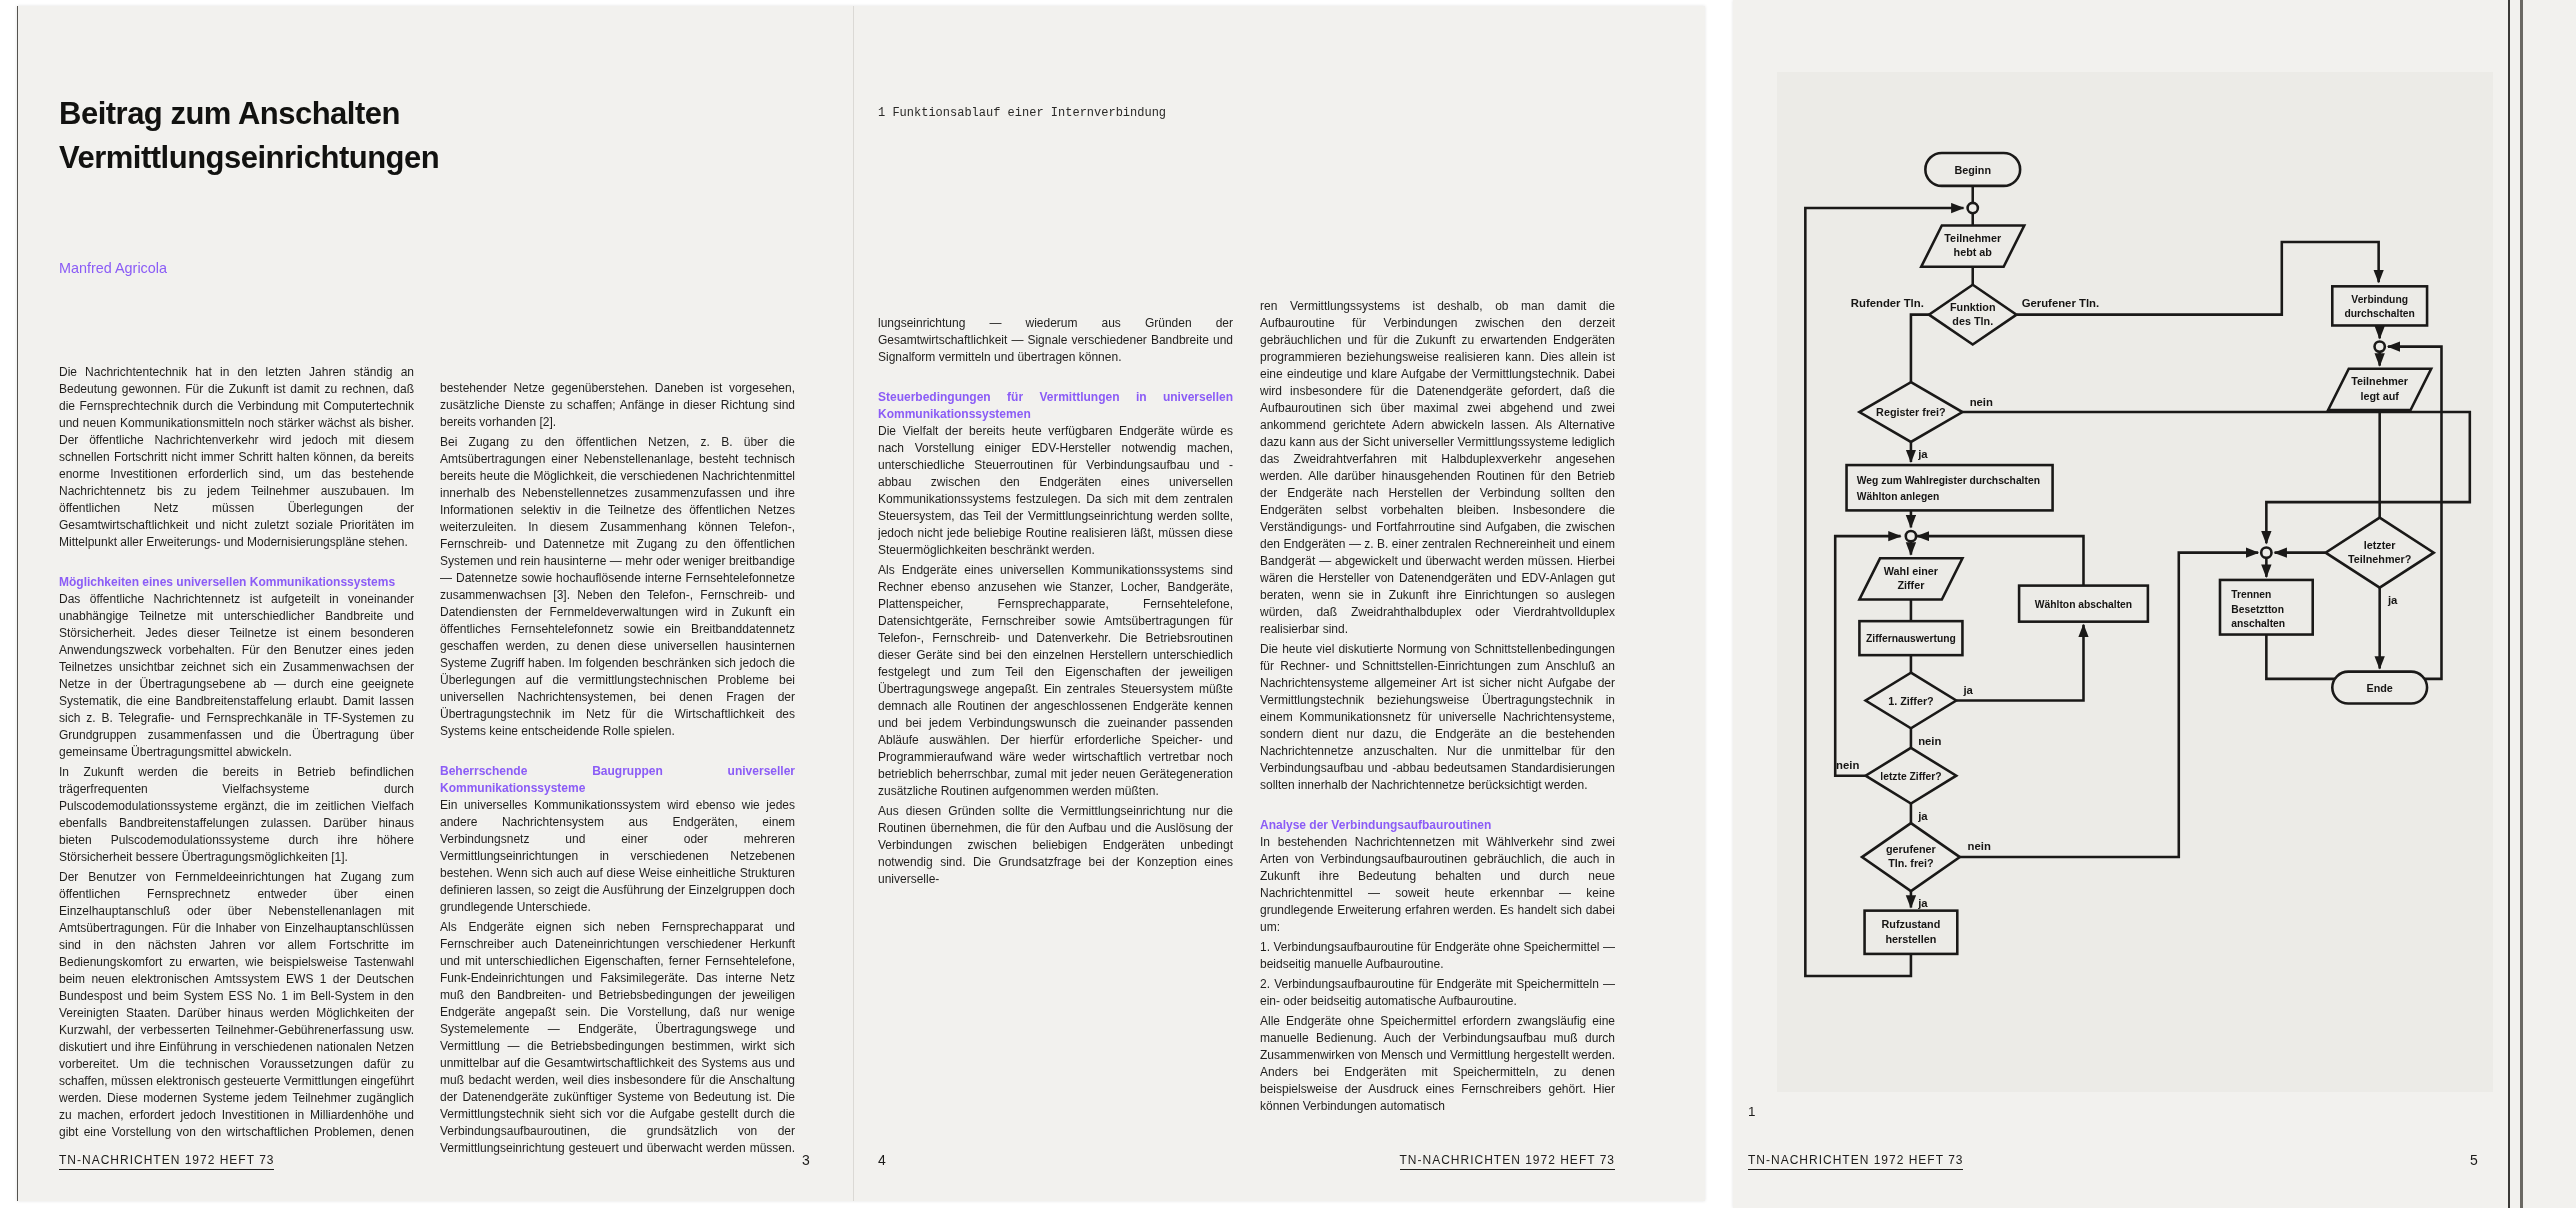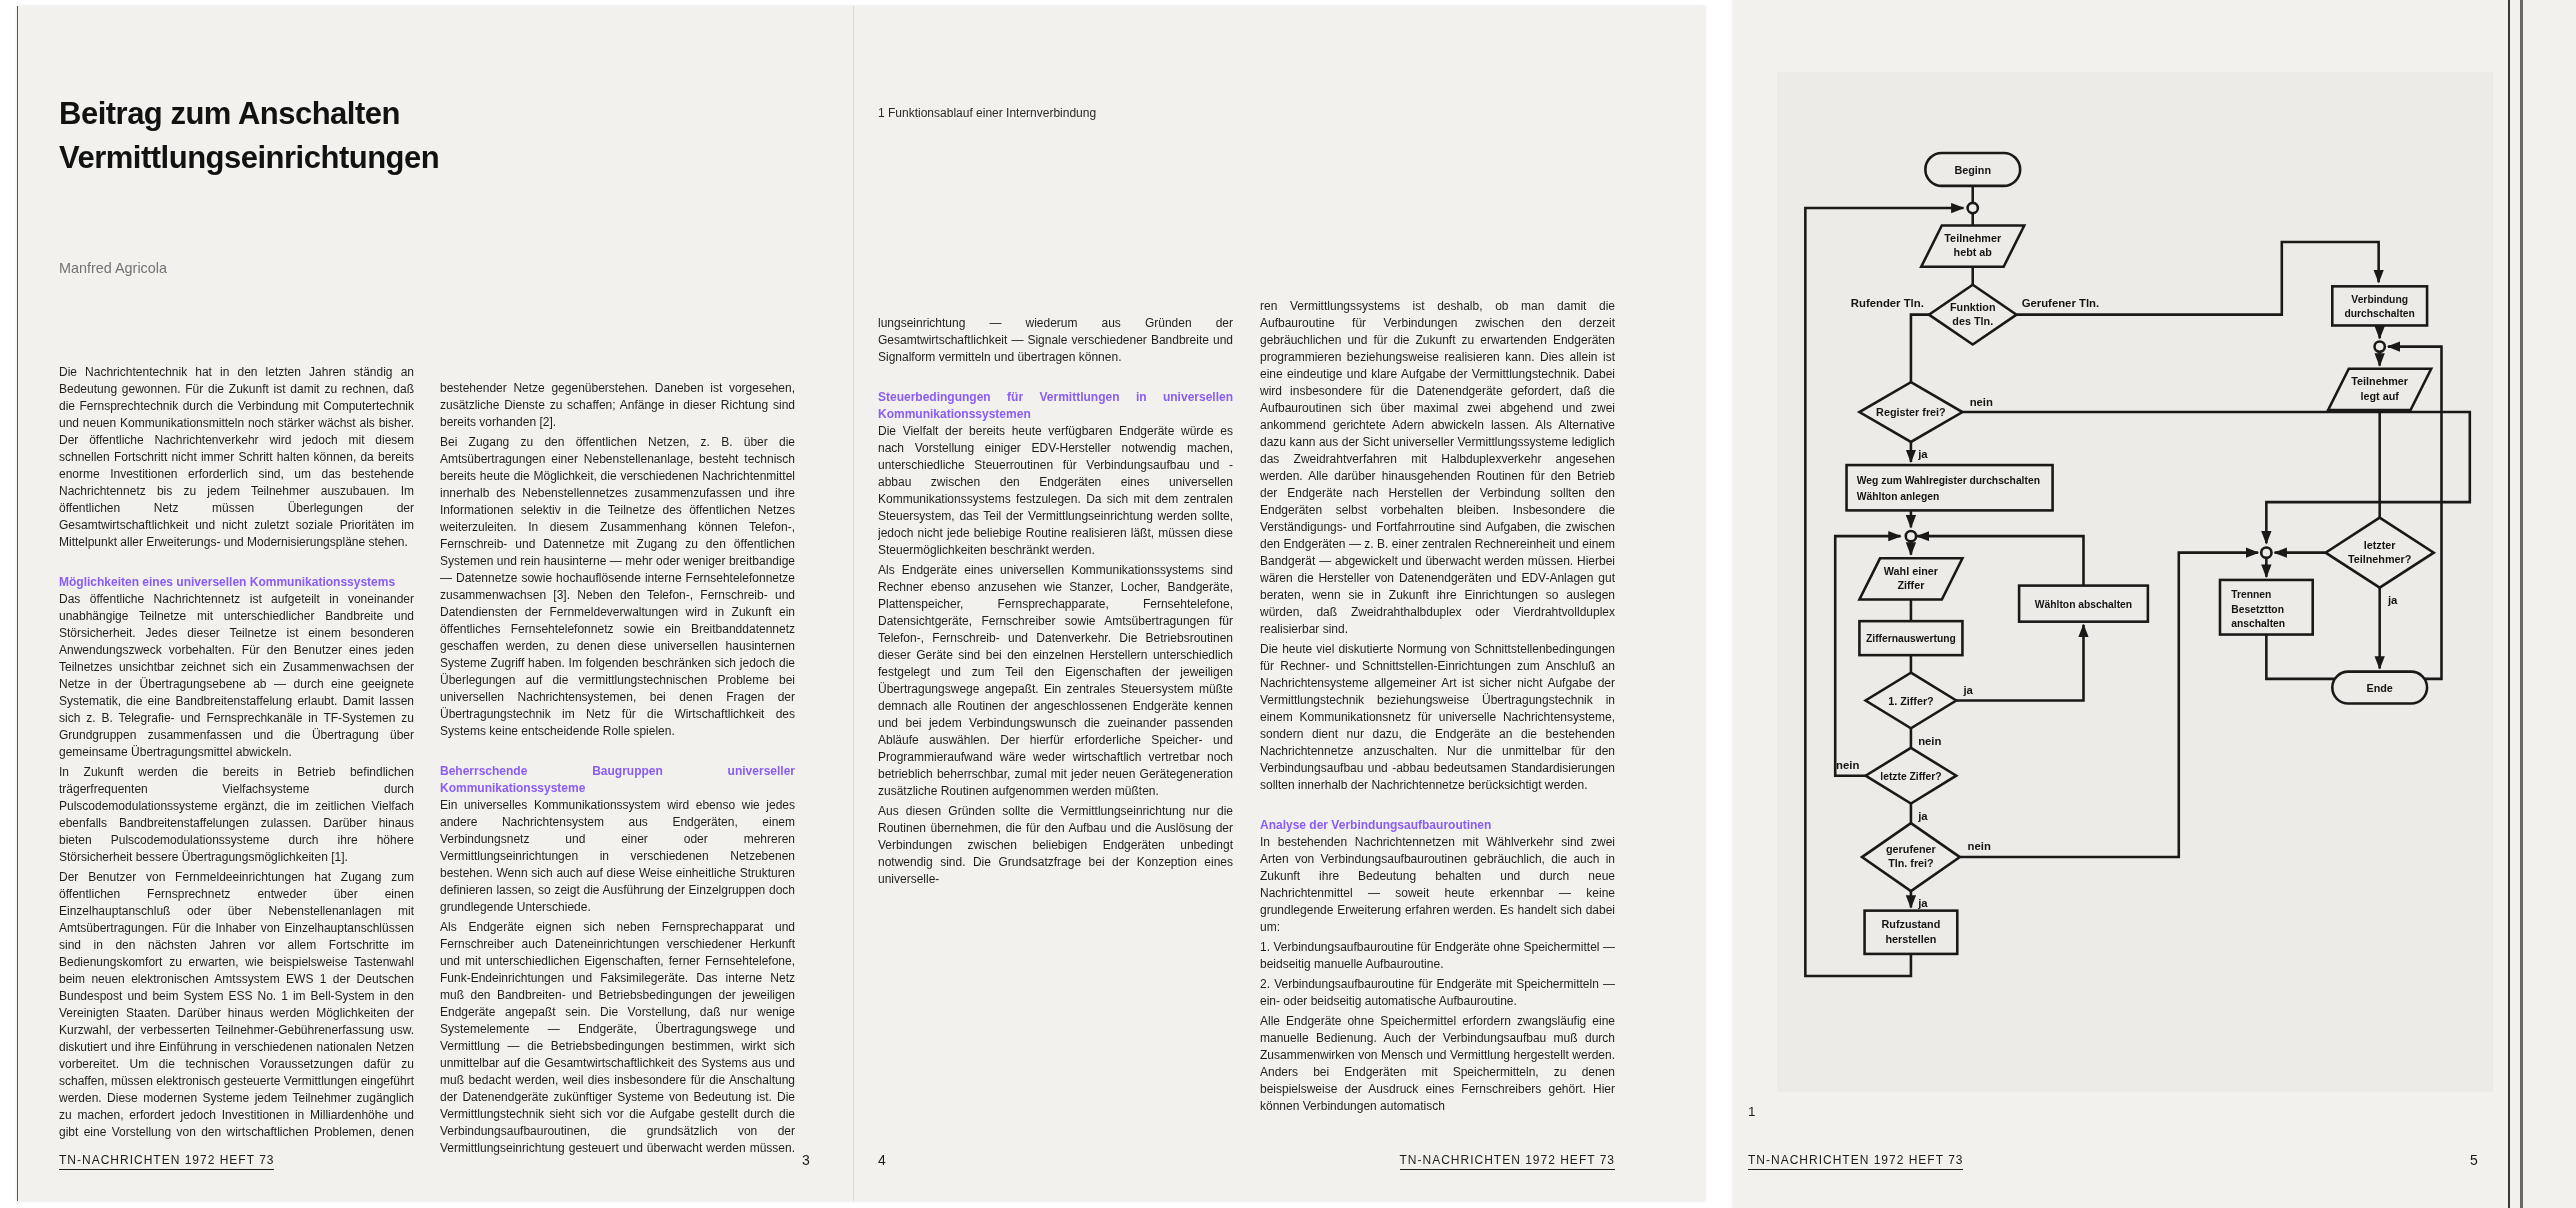--- a/index.html
+++ b/index.html
@@ -7,28 +7,28 @@
        font-family:"Liberation Sans","DejaVu Sans",sans-serif;color:#1f1e1c;}
   .spread{position:absolute;background:#f2f1ee;box-shadow:0 0 3.1px rgba(0,0,0,.12);}
   #spread-left{left:17px;top:6.2px;width:1687px;height:1195px;border-left:1.5px solid #55534f;}
   #spread-right{left:1733px;top:0px;width:1702px;height:1208px;}
   .gutter{position:absolute;top:0;bottom:0;width:1px;background:#dbd9d5;}
   .spine1{position:absolute;top:0;bottom:0;left:775px;width:1.5px;background:#3a3936;}
   .spine2{position:absolute;top:0;bottom:0;left:787px;width:2.6px;background:#6b6963;}
 
   .title{position:absolute;left:59px;top:92px;width:592px;
          font-size:31px;line-height:44px;font-weight:bold;letter-spacing:-0.5px;color:#121210;}
-  .author{position:absolute;left:59px;top:260px;font-size:14.4px;color:#737373;}
+  .author{position:absolute;left:59px;top:260px;font-size:14.4px;color:#8b5cf6;}
 
   .col{position:absolute;width:355px;font-size:12px;line-height:17px;text-align:justify;overflow:hidden;}
   .para{margin:0 0 3.1px 0;}
   .subhead{font-size:12px;line-height:17px;font-weight:bold;margin:23px 0 0 0;color:#8b5cf6;}
   .col > :first-child{margin-top:12px;}
 
-  .figcaption{position:absolute;left:878px;top:106px;font-size:12px;color:#2a2927;}
+  .figcaption{position:absolute;left:878px;top:106px;font-size:12px;color:#2a2927;font-family:Liberation Mono, monospace;}
 
   .footer-journal{position:absolute;font-size:12px;letter-spacing:1px;color:#1c1b19;
                   border-bottom:1px solid #1c1b19;padding-bottom:1.5px;white-space:nowrap;}
   .footer-num{position:absolute;font-size:14px;color:#1c1b19;}
   .fignum{position:absolute;font-size:13.4px;color:#1c1b19;}
   .footer-right-wrap{position:absolute;width:355px;text-align:right;}
   .footer-right-wrap span{display:inline-block;font-size:12px;letter-spacing:1px;
                   border-bottom:1px solid #1c1b19;padding-bottom:1.5px;white-space:nowrap;}
 
   #figure-plate{position:absolute;left:1777px;top:72px;width:716px;height:1020px;background:#ecebe7;}

